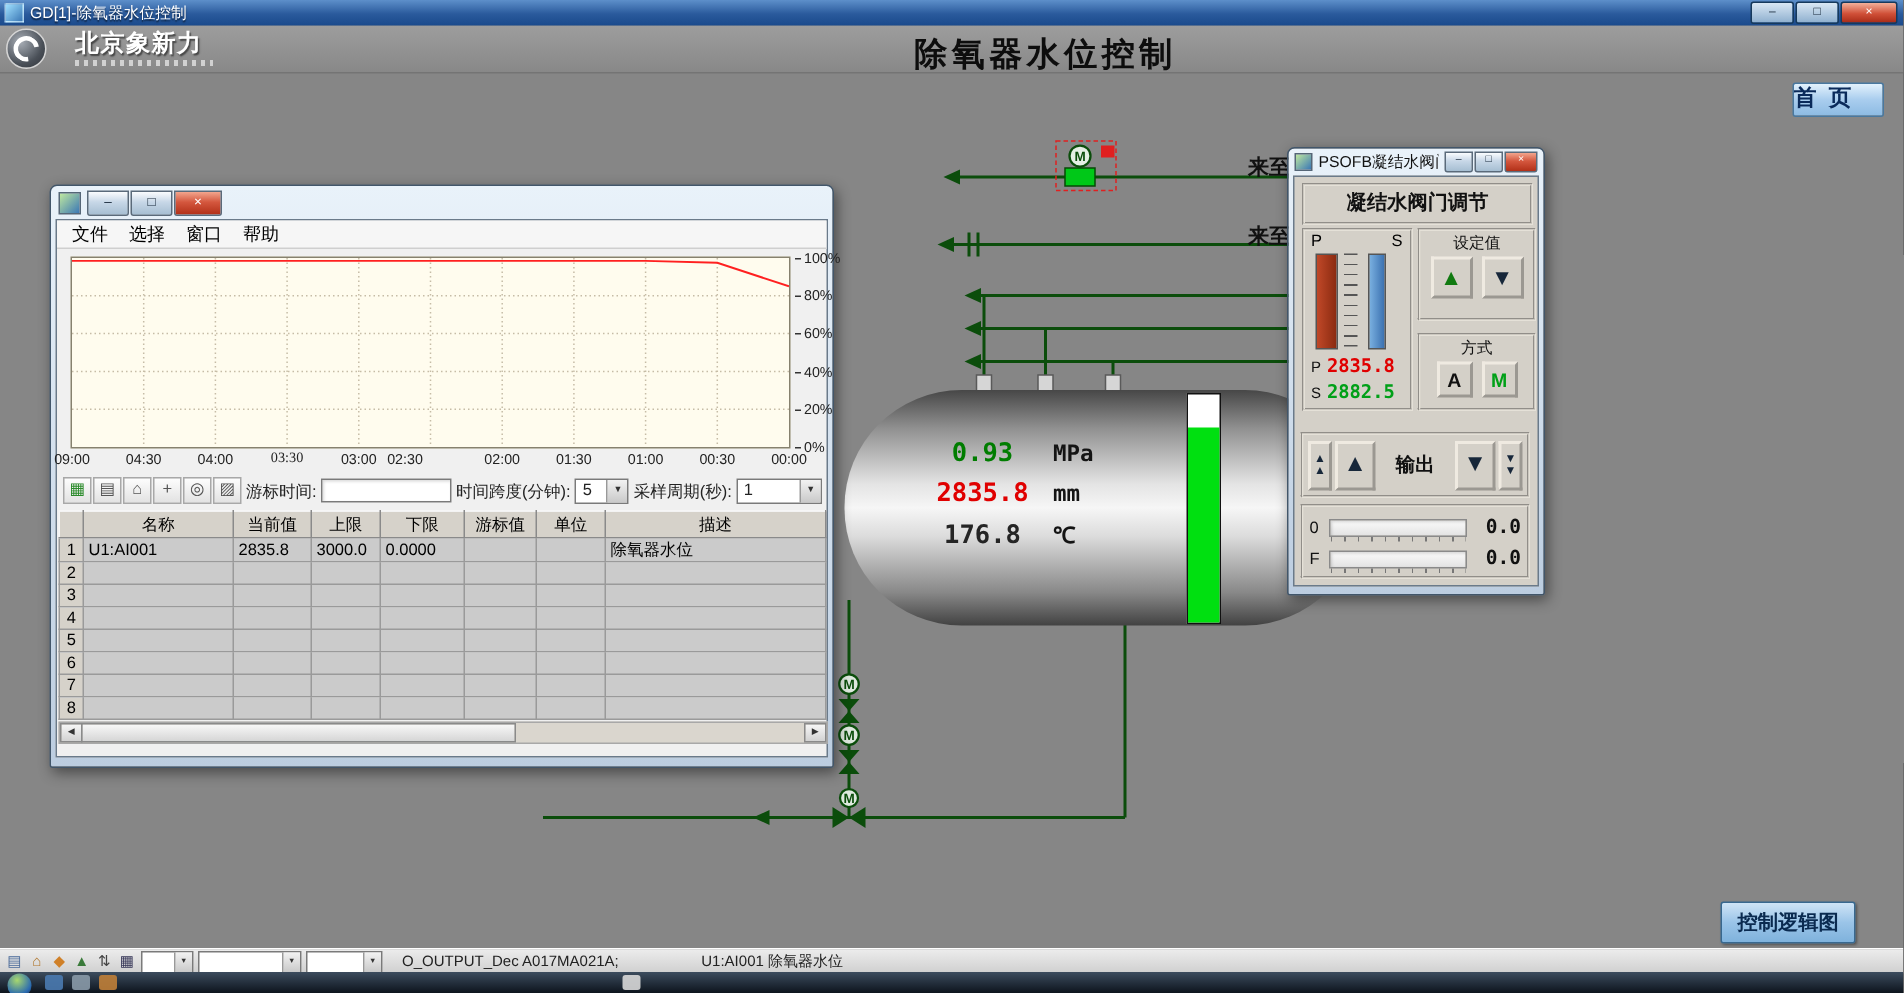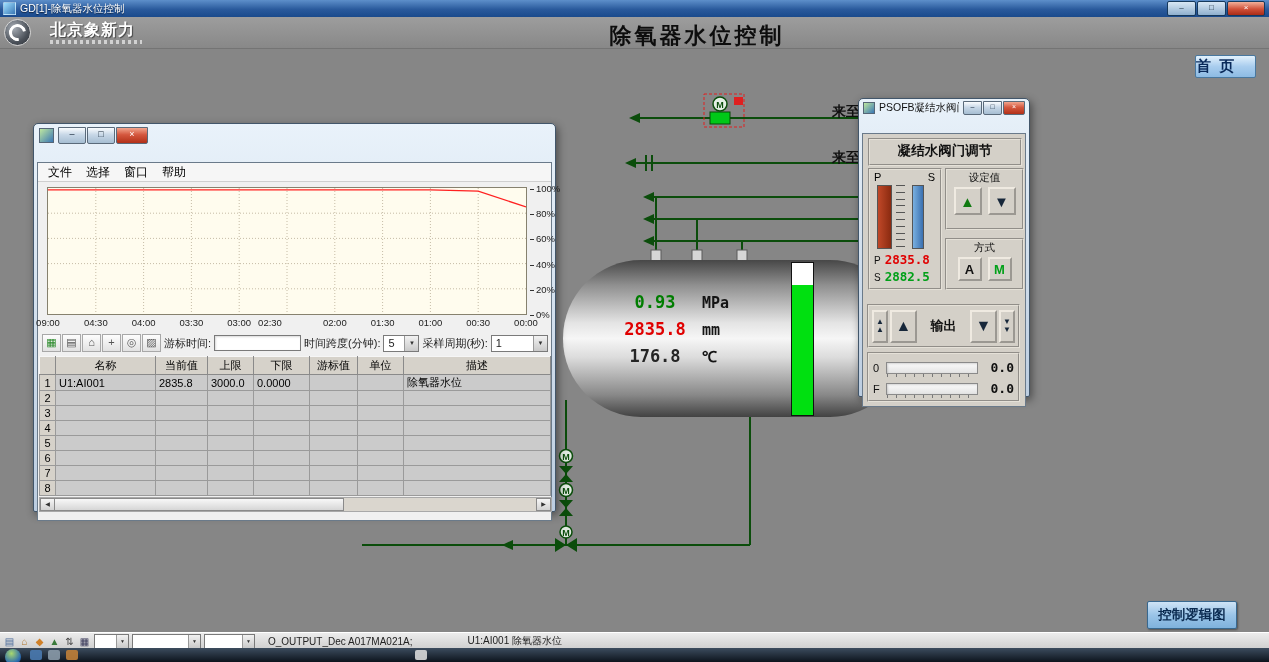--- a/index.html
+++ b/index.html
@@ -57,21 +57,21 @@
   
   .win{position:absolute;border:1px solid #42566a;border-radius:5px 5px 2px 2px;
     background:linear-gradient(#e9f2fa,#bccde0);box-shadow:2px 3px 9px rgba(0,0,0,.45);}
   .win-titlebar{height:22px;display:flex;align-items:center;padding:0 5px;gap:4px;font-size:12px;color:#111;}
   .win-icon{width:13px;height:13px;background:linear-gradient(135deg,#bfe8a0,#3a77b5);border:1px solid #567;}
   .win-title{flex:1;white-space:nowrap;overflow:hidden;}
   .winbtns{display:flex;gap:1px;}
   .wbtn{width:26px;height:15px;border:1px solid #5a6a7a;background:linear-gradient(#fafcfe,#c7d7e7 45%,#a6bed2);
     font-size:9px;line-height:13px;text-align:center;color:#123;border-radius:0 0 2px 2px;}
   .wbtn.close{width:30px;background:linear-gradient(#f2a58d,#d4573e 45%,#b23018);color:#fff;}
-  .win-body{position:relative;background:#f0f0f0;border:1px solid #6a7a8a;margin:16px 3px 3px;}
+  .win-body{position:relative;background:#f0f0f0;border:1px solid #6a7a8a;margin:0 3px 3px;}
 
   
   .trend{left:33px;top:123px;width:521px;height:387px;z-index:10;}
   .trend-body{height:357px;}
   .menubar{position:absolute;left:0;top:0;right:0;height:18px;background:#f6f6f6;border-bottom:1px solid #cfcfcf;
     display:flex;align-items:center;padding:0 3px;font-size:12px;}
   .menu-item{padding:0 7px;}
   .chartbox{position:absolute;left:9px;top:24px;width:478px;height:126px;background:#fffcee;border:1px solid #86816e;}
   .gridline{stroke:#c6bca6;stroke-width:1;stroke-dasharray:1,2;}
   .ylabels{position:absolute;left:492px;top:25px;width:28px;height:126px;font-size:9.5px;color:#222;}
@@ -313,21 +313,21 @@
           <span data-interactable="false" style="top: 20.2px;">80%</span>
           <span data-interactable="false" style="top: 45.4px;">60%</span>
           <span data-interactable="false" style="top: 70.6px;">40%</span>
           <span data-interactable="false" style="top: 95.8px;">20%</span>
           <span data-interactable="false" style="top: 121px;">0%</span>
         </div>
       <div class="xlabels" data-interactable="false">
           <span data-interactable="false" style="left: -18px;">09:00</span>
           <span data-interactable="false" style="left: 29.8px;">04:30</span>
           <span data-interactable="false" style="left: 77.6px;">04:00</span>
-          <span data-interactable="false" style="left: 125.4px;">03:30</span>
+          <span data-interactable="false" style="left: 125.4px; font-family: Liberation Serif, serif;">03:30</span>
           <span data-interactable="false" style="left: 173.2px;">03:00</span>
           <span data-interactable="false" style="left: 204px;">02:30</span>
           <span data-interactable="false" style="left: 268.8px;">02:00</span>
           <span data-interactable="false" style="left: 316.6px;">01:30</span>
           <span data-interactable="false" style="left: 364.4px;">01:00</span>
           <span data-interactable="false" style="left: 412.2px;">00:30</span>
           <span data-interactable="false" style="left: 460px;">00:00</span>
         </div>
       <div class="trend-toolbar" data-interactable="false">
         <span class="ticons" data-interactable="false">

